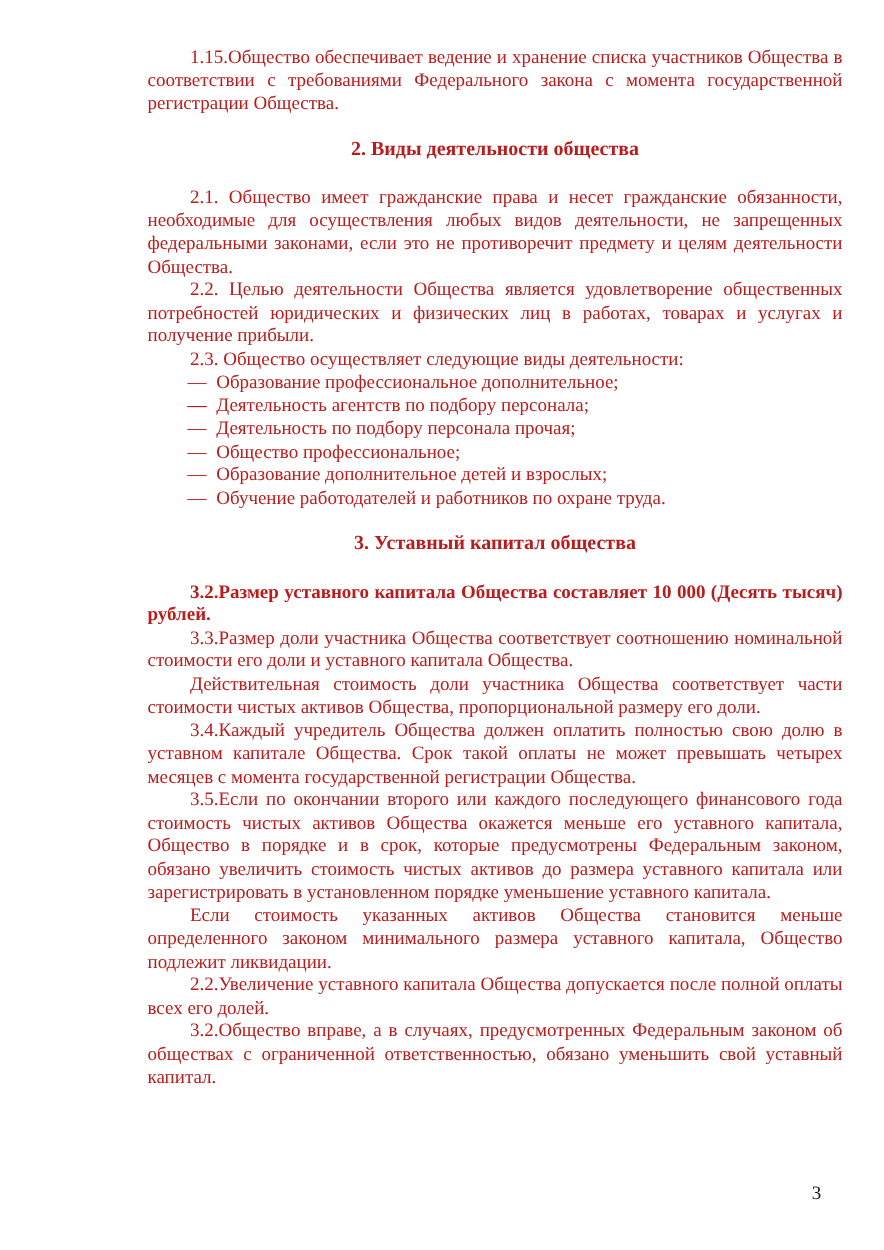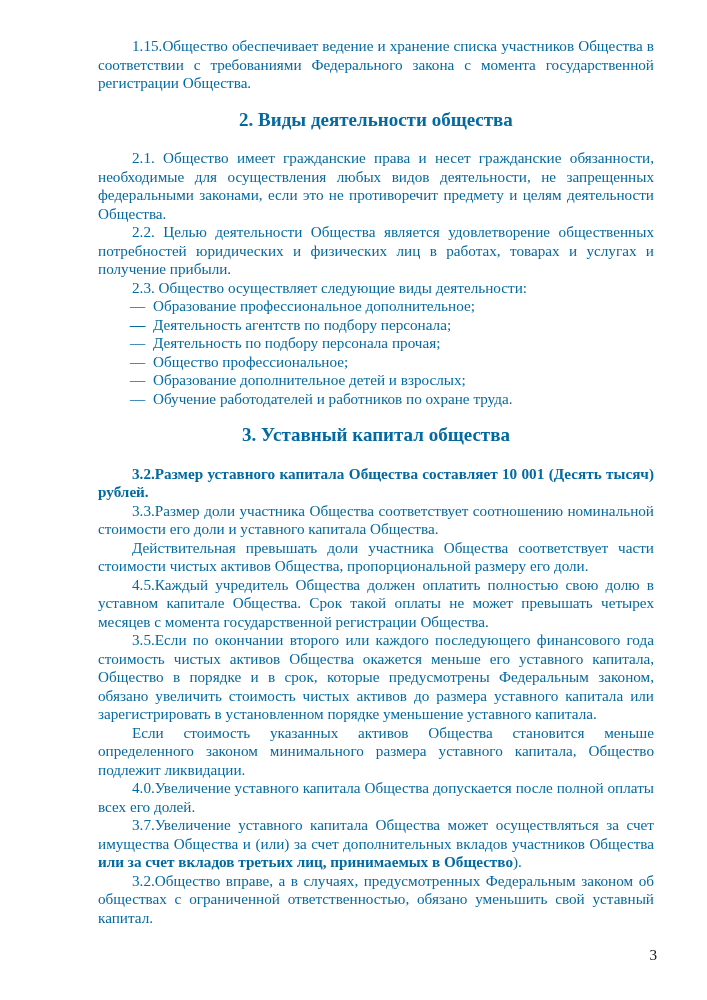--- a/index.html
+++ b/index.html
@@ -1,23 +1,23 @@
 <!DOCTYPE html>
 <html><head>
 <meta charset="utf-8">
 <style>
   html, body { margin: 0; padding: 0; background: #ffffff; }
   body { width: 707px; height: 1000px; position: relative; overflow: hidden; }
   .page {
-    position: absolute; left: 98px; top: 37px; width: 556px;
+    position: absolute; left: 118px; top: 37px; width: 556px;
     font-family: "Liberation Serif", serif; font-size: 15.2px; line-height: 18.5px;
-    color: #0369a1;
+    color: #b91c1c;
   }
   p { margin: 0; text-align: justify; text-indent: 34px; }
-  h2 { margin: 0; font-size: 19px; font-weight: bold; text-align: center; line-height: 18.5px; }
+  h2 { margin: 0; font-size: 16px; font-weight: bold; text-align: center; line-height: 18.5px; }
   .h2a { margin-top: 18px; margin-bottom: 20px; }
   .h2b { margin-top: 18px; margin-bottom: 20px; text-align: center; }
   ul.dash { list-style: none; margin: 0; padding: 0; }
   ul.dash li { position: relative; padding-left: 55px; line-height: 18.5px; }
   ul.dash li .dash-mark { position: absolute; left: 32px; top: 0; }
   .bold { font-weight: bold; }
   .page-number {
     position: absolute; right: 50px; top: 946px;
     font-family: "Liberation Serif", serif; font-size: 15.2px; color: #111;
   }
@@ -37,25 +37,24 @@
     <li><span class="dash-mark">—</span></li>
     <li><span class="dash-mark">—</span></li>
     <li><span class="dash-mark">—</span><span>Деятельность агентств по подбору персонала;</span></li>
     <li><span class="dash-mark">—</span><span>Деятельность по подбору персонала прочая;</span></li>
     <li><span class="dash-mark">—</span><span>Общество профессиональное;</span></li>
     <li><span class="dash-mark">—</span><span>Образование дополнительное детей и взрослых;</span></li>
     <li><span class="dash-mark">—</span><span>Обучение работодателей и работников по охране труда.</span></li>
   </ul>
 
   <h2 class="h2b">3. Уставный капитал общества</h2>
-  <p class="bold">3.2.Размер уставного капитала Общества составляет 10 001 (Десять тысяч) рублей.</p>
+  <p class="bold">3.2.Размер уставного капитала Общества составляет 10 000 (Десять тысяч) рублей.</p>
   <p>3.3.Размер доли участника Общества соответствует соотношению номинальной стоимости его доли и уставного капитала Общества.</p>
-  <p>Действительная превышать доли участника Общества соответствует части стоимости чистых активов Общества, пропорциональной размеру его доли.</p>
-  <p>4.5.Каждый учредитель Общества должен оплатить полностью свою долю в уставном капитале Общества. Срок такой оплаты не может превышать четырех месяцев с момента государственной регистрации Общества.</p>
+  <p>Действительная стоимость доли участника Общества соответствует части стоимости чистых активов Общества, пропорциональной размеру его доли.</p>
+  <p>3.4.Каждый учредитель Общества должен оплатить полностью свою долю в уставном капитале Общества. Срок такой оплаты не может превышать четырех месяцев с момента государственной регистрации Общества.</p>
   <p>3.5.Если по окончании второго или каждого последующего финансового года стоимость чистых активов Общества окажется меньше его уставного капитала, Общество в порядке и в срок, которые предусмотрены Федеральным законом, обязано увеличить стоимость чистых активов до размера уставного капитала или зарегистрировать в установленном порядке уменьшение уставного капитала.</p>
   <p>Если стоимость указанных активов Общества становится меньше определенного законом минимального размера уставного капитала, Общество подлежит ликвидации.</p>
-  <p>4.0.Увеличение уставного капитала Общества допускается после полной оплаты всех его долей.</p>
-  <p><span>3.7.Увеличение уставного капитала Общества может осуществляться за счет имущества Общества и (или) за счет дополнительных вкладов участников Общества </span><span class="bold">или за счет вкладов третьих лиц, принимаемых в Общество</span><span>).</span></p>
+  <p>2.2.Увеличение уставного капитала Общества допускается после полной оплаты всех его долей.</p>
   <p>3.2.Общество вправе, а в случаях, предусмотренных Федеральным законом об обществах с ограниченной ответственностью, обязано уменьшить свой уставный капитал.</p>
 
 </div>
 
 <div class="page-number">3</div>
 
 </body></html>

